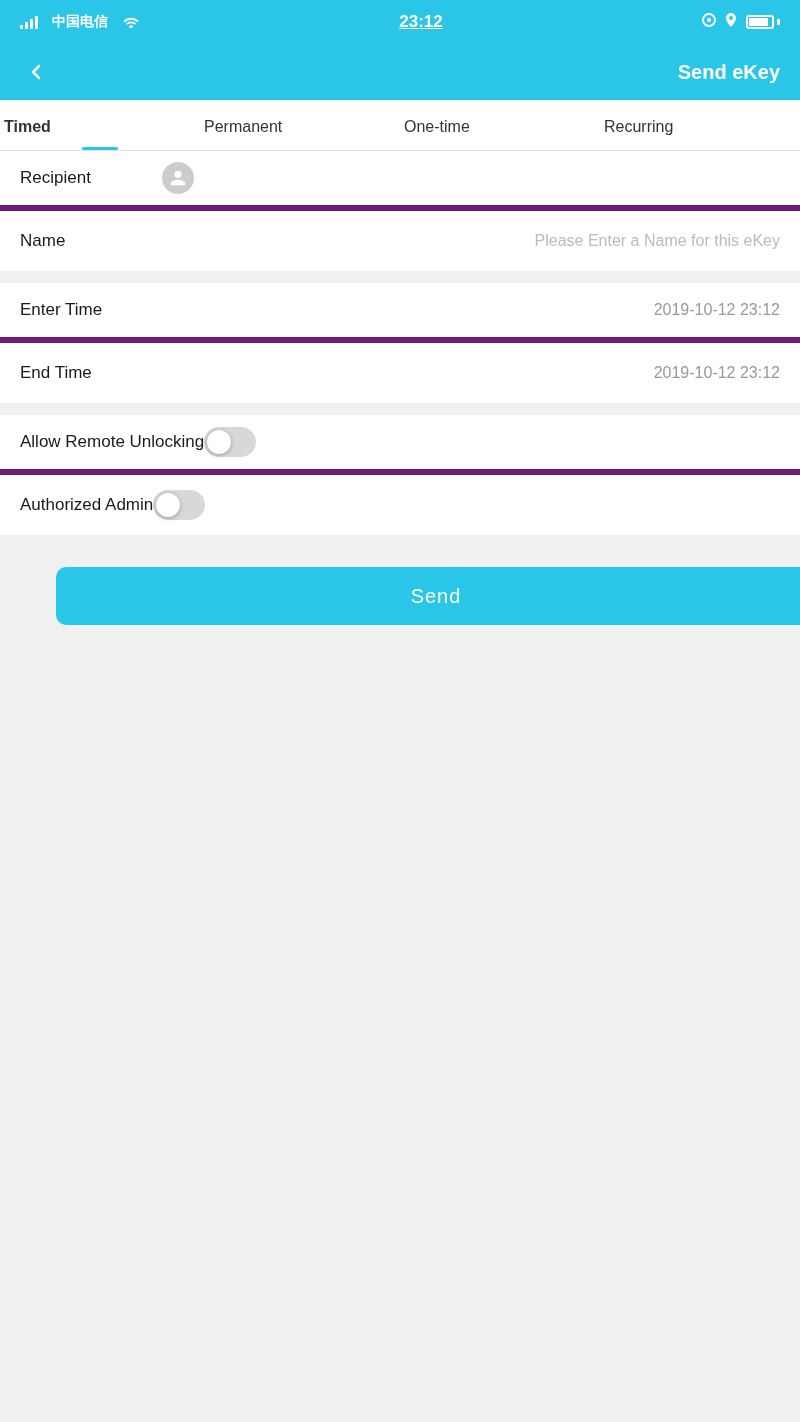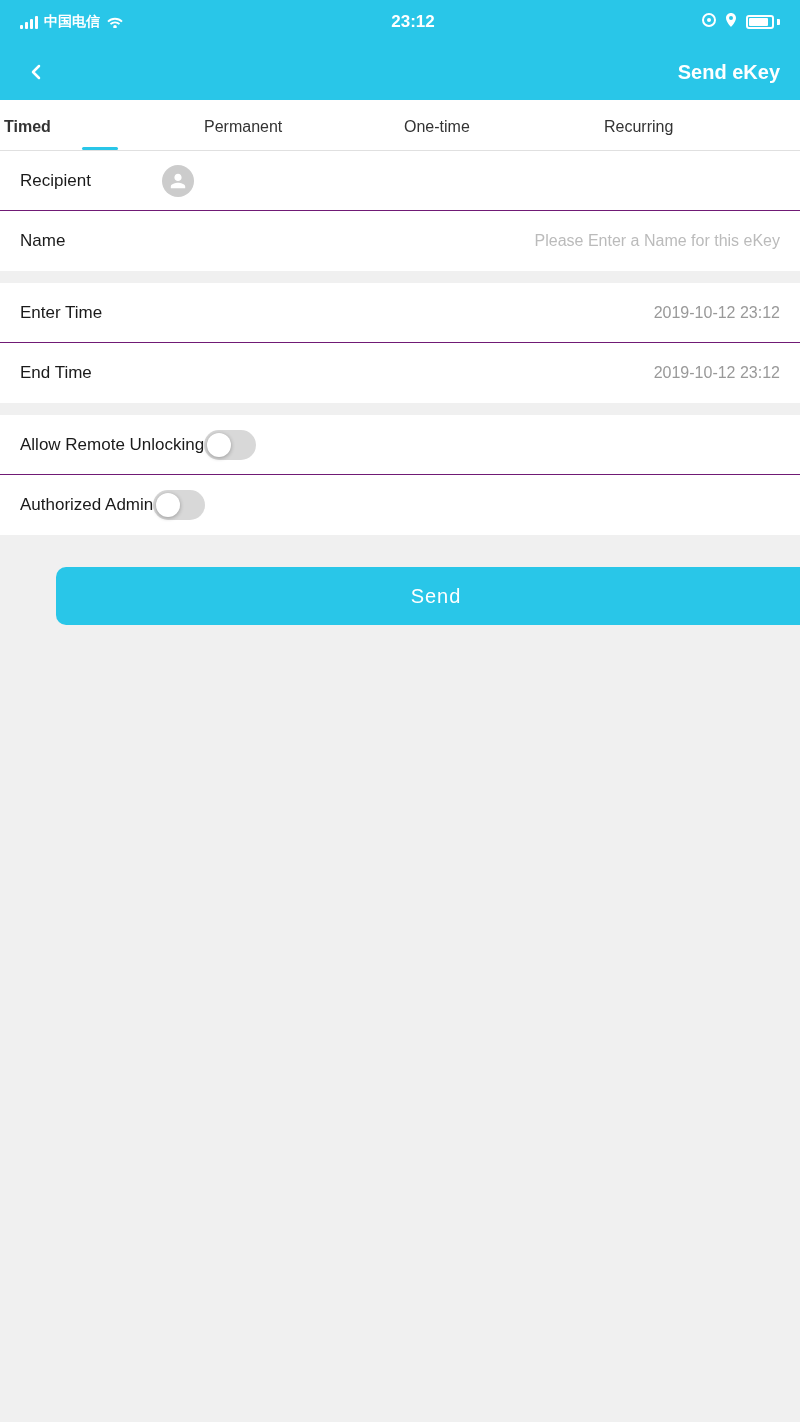--- a/index.html
+++ b/index.html
@@ -20,21 +20,21 @@
       align-items: center;
       justify-content: space-between;
       padding: 0 20px;
       color: white;
       font-size: 15px;
       font-weight: 600;
     }
     .status-left {
       display: flex;
       align-items: center;
-      gap: 6px;
+      gap: 14px;
       font-size: 14px;
     }
     .signal-bars {
       display: flex;
       align-items: flex-end;
       gap: 2px;
       height: 14px;
     }
     .signal-bars span {
       background: white;
@@ -138,21 +138,21 @@
     
     .form-section {
       background: white;
       margin-bottom: 12px;
     }
     .form-row {
       display: flex;
       align-items: center;
       padding: 0 20px;
       min-height: 60px;
-      border-bottom: 1px solid #701a75;
+      border-bottom: 6px solid #701a75;
     }
     .form-row:last-child {
       border-bottom: none;
     }
     .form-label {
       font-size: 17px;
       color: #1a1a1a;
       min-width: 130px;
       flex-shrink: 0;
     }
@@ -254,21 +254,21 @@
       <span style="height:10px"></span>
       <span style="height:13px"></span>
     </div>
     <span>中国电信</span>
     <span>
       <svg width="18" height="14" viewBox="0 0 20 15" fill="white">
         <path d="M10 12a2 2 0 1 1 0 4 2 2 0 0 1 0-4zm0-4c2.2 0 4.2.9 5.7 2.3l-1.4 1.4A6 6 0 0 0 10 10a6 6 0 0 0-4.3 1.7L4.3 10.3A8 8 0 0 1 10 8zm0-4c3.3 0 6.3 1.3 8.5 3.5l-1.4 1.4A10 10 0 0 0 10 6a10 10 0 0 0-7.1 2.9L1.5 7.5A12 12 0 0 1 10 4z"></path>
       </svg>
     </span>
   </div>
-  <div style="font-size:17px;font-weight:600;">23:12</div>
+  <div style="font-size:17px;font-weight:600;text-decoration:underline;">23:12</div>
   <div class="status-right">
     <span>
       <svg width="14" height="16" viewBox="0 0 14 16" fill="white">
         <circle cx="7" cy="7" r="6" fill="none" stroke="white" stroke-width="2"></circle>
         <circle cx="7" cy="7" r="2" fill="white"></circle>
       </svg>
     </span>
     <span>
       <svg width="14" height="16" viewBox="0 0 14 16" fill="white">
         <path d="M7 0C4.2 0 2 2.2 2 5c0 3.7 5 9 5 9s5-5.3 5-9c0-2.8-2.2-5-5-5zm0 7a2 2 0 1 1 0-4 2 2 0 0 1 0 4z"></path>

